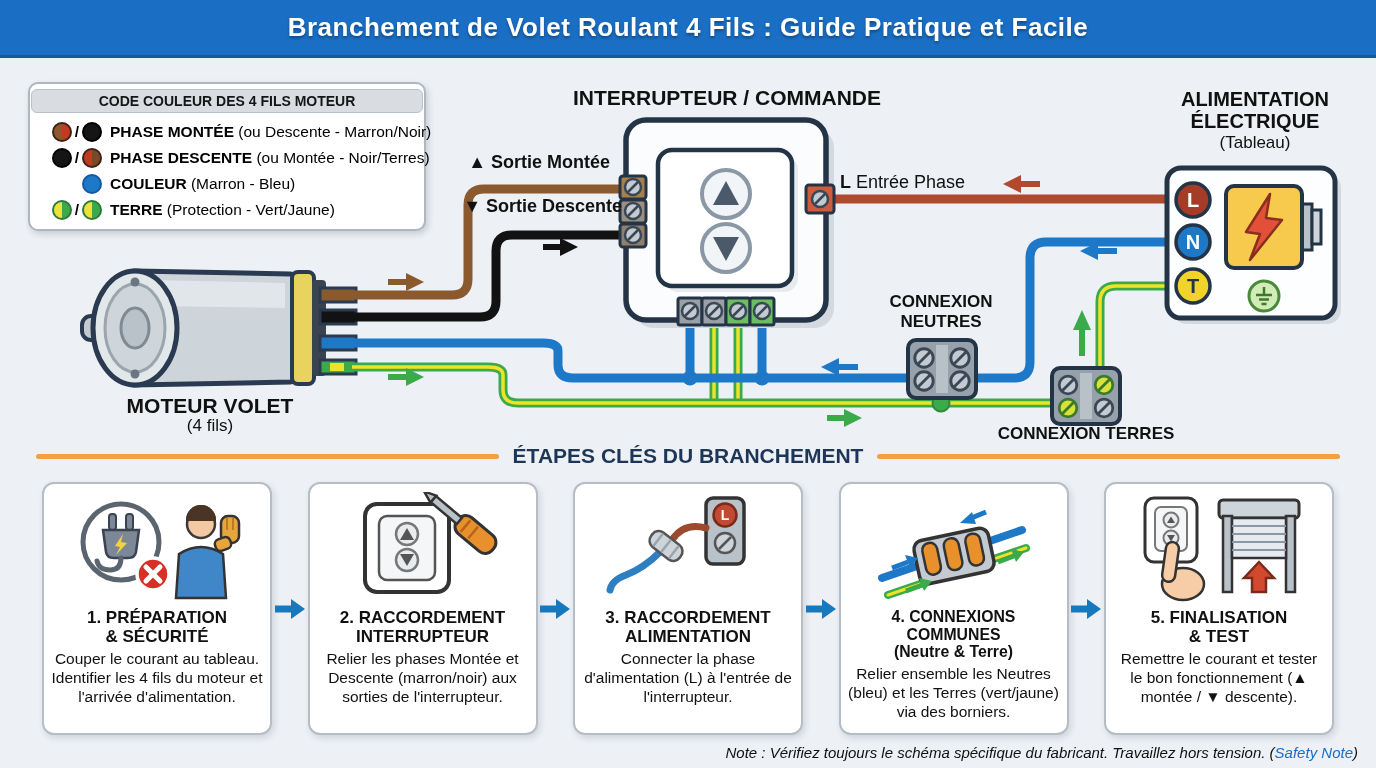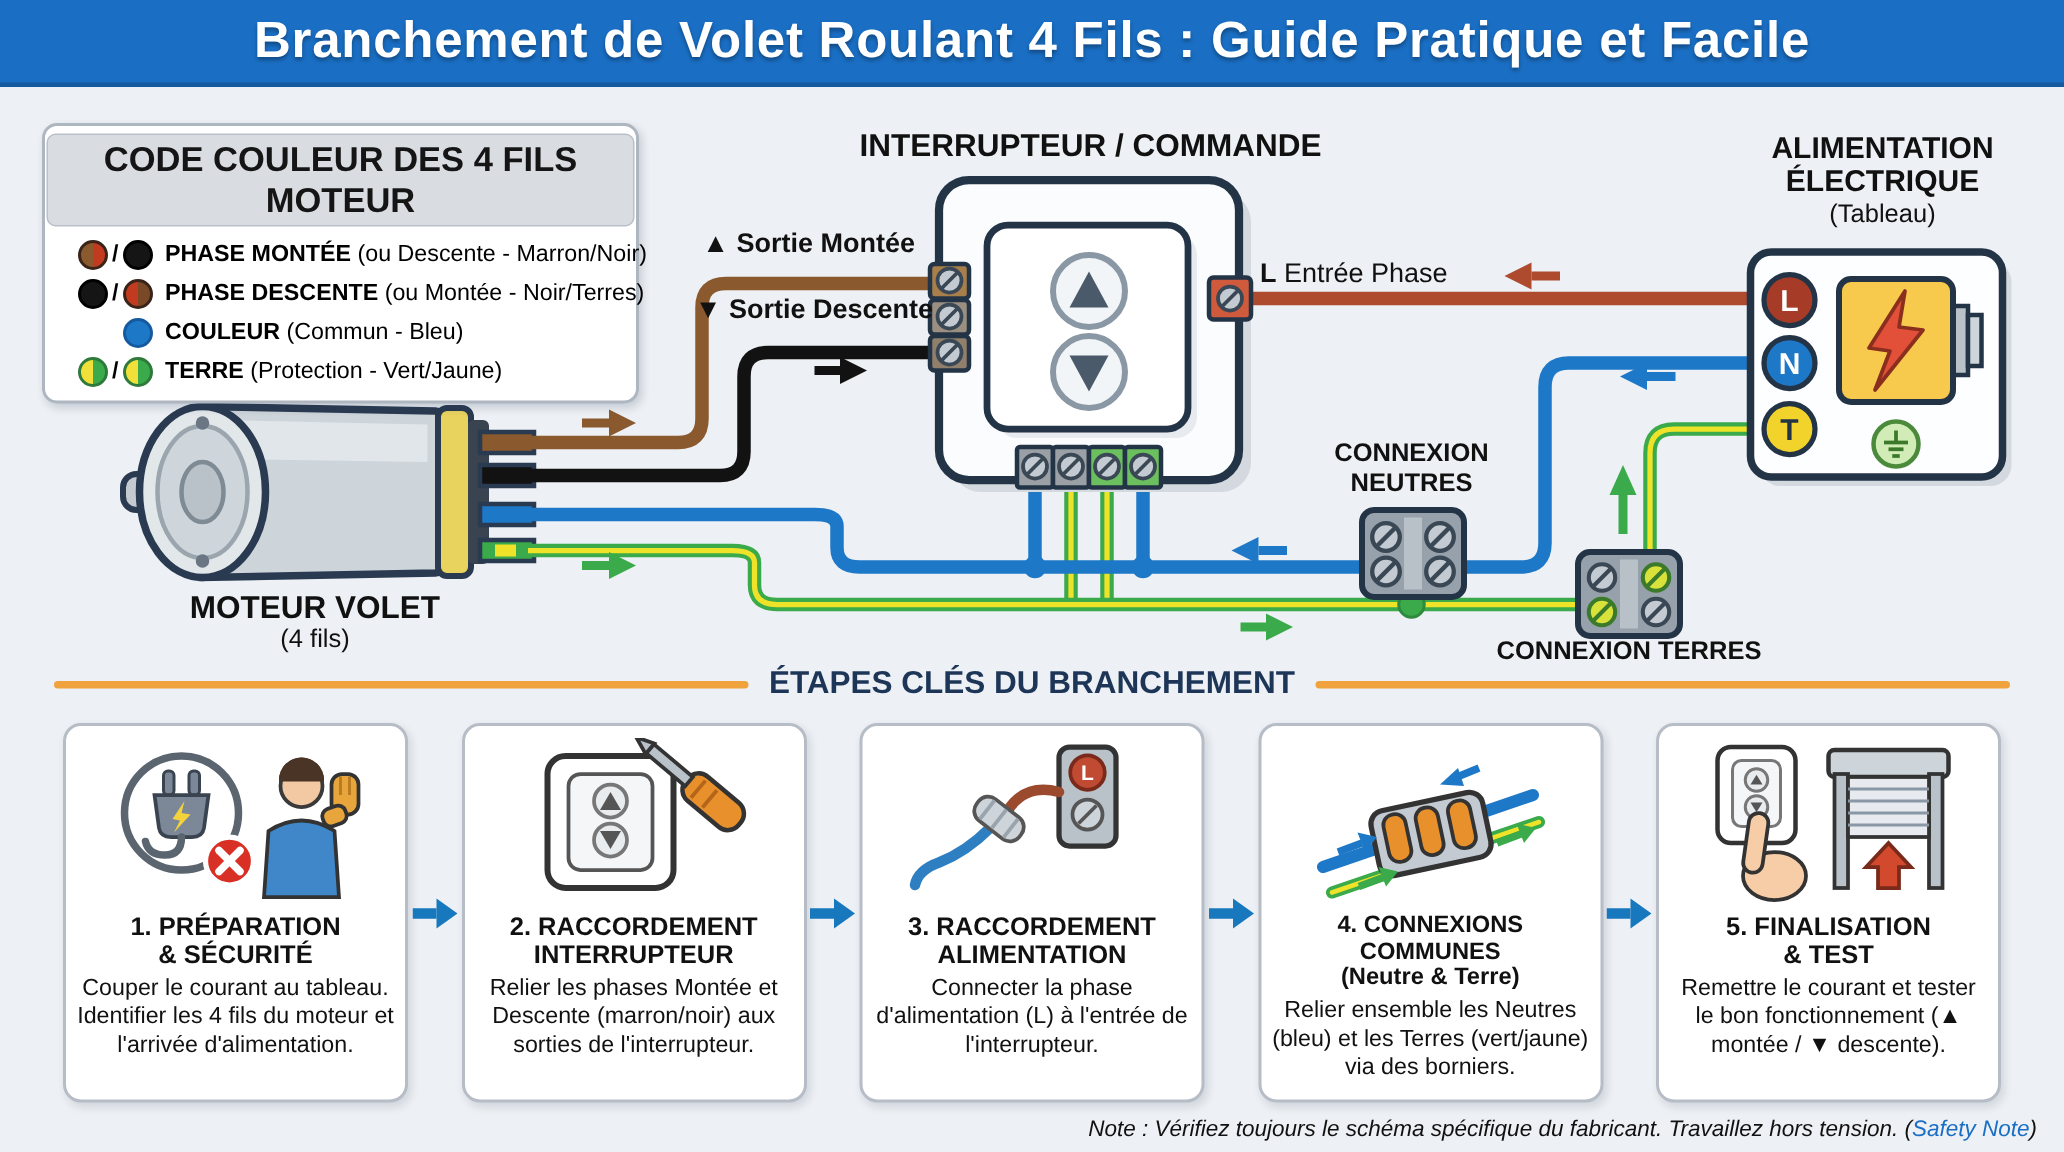--- a/index.html
+++ b/index.html
@@ -1,41 +1,41 @@
 <!DOCTYPE html>
 <html><head>
 <meta charset="utf-8">
 <style>
   html,body{margin:0;padding:0;}
   body{width:1376px;height:768px;background:#edf0f4;font-family:"Liberation Sans",sans-serif;overflow:hidden;}
   .page{position:relative;width:1376px;height:768px;}
 
   
   .titlebar{position:absolute;top:0;left:0;width:1376px;height:58px;background:#1a6fc5;border-bottom:3px solid #15599e;box-sizing:border-box;}
-  .titlebar h1{margin:0;text-align:center;font-size:34px;line-height:54px;font-weight:bold;color:#fff;text-shadow:0 2px 3px rgba(0,0,0,.35);letter-spacing:.5px;}
+  .titlebar h1{margin:0;text-align:center;font-size:26px;line-height:54px;font-weight:bold;color:#fff;text-shadow:0 2px 3px rgba(0,0,0,.35);letter-spacing:.5px;}
 
   
   .diagram{position:absolute;top:58px;left:0;width:1376px;height:412px;}
   .wires{position:absolute;left:0;top:0;}
   .dlabel{position:absolute;color:#111;}
   .lbl-interrupteur{left:520px;top:28px;width:414px;text-align:center;font-size:21px;font-weight:bold;}
   .lbl-alim{left:1152px;top:30px;width:206px;text-align:center;font-weight:bold;font-size:20px;line-height:1.12;}
   .lbl-alim .sub{font-weight:normal;font-size:17px;}
   .lbl-up{left:428px;top:94px;width:182px;text-align:right;font-size:18px;font-weight:bold;}
   .lbl-down{left:428px;top:138px;width:194px;text-align:right;font-size:18px;font-weight:bold;}
   .lbl-phase{left:840px;top:114px;font-size:18px;}
   .lbl-phase b{font-weight:bold;}
   .lbl-neutres{left:854px;top:234px;width:174px;text-align:center;font-weight:bold;font-size:17px;line-height:1.18;}
   .lbl-terres{left:975px;top:366px;width:222px;text-align:center;font-weight:bold;font-size:17px;}
   .lbl-moteur{left:100px;top:336px;width:220px;text-align:center;font-weight:bold;font-size:21px;line-height:1.1;}
   .lbl-moteur .sub{font-weight:normal;font-size:17px;}
 
   
   .legend{position:absolute;left:28px;top:24px;width:398px;background:#fff;border:2px solid #aeb6bf;border-radius:10px;box-shadow:2px 3px 6px rgba(40,60,90,.2);box-sizing:border-box;padding-bottom:6px;}
-  .legend-header{margin:5px 1px 3px;background:#d9dce1;border:1.5px solid #b9c0c8;border-radius:6px;text-align:center;font-weight:bold;font-size:23px;padding:3px 0;color:#151515;}
+  .legend-header{margin:5px 1px 3px;background:#d9dce1;border:1.5px solid #b9c0c8;border-radius:6px;text-align:center;font-weight:bold;font-size:14px;padding:3px 0;color:#151515;}
   .legend-rows{padding:3px 10px 0 8px;}
   .legend-row{display:flex;align-items:center;height:26px;font-size:15.5px;white-space:nowrap;}
   .legend-icons{width:64px;display:flex;justify-content:flex-end;align-items:center;gap:3px;margin-right:8px;font-weight:bold;flex:none;}
   .dot{width:20px;height:20px;border-radius:50%;box-sizing:border-box;border:2.5px solid #3a241a;flex:none;}
   .dot.brown-red{background:linear-gradient(90deg,#8a5a2e 50%,#c23a20 50%);}
   .dot.black{background:#151515;border-color:#000;}
   .dot.red-brown{background:linear-gradient(90deg,#c23a20 50%,#7a4a28 50%);}
   .dot.blue{background:#1e78c8;border-color:#15599e;}
   .dot.gy{background:linear-gradient(90deg,#f2e03a 50%,#3aaa4a 50%);border-color:#2e7a3a;}
 
@@ -235,21 +235,21 @@
               <span class="dot black"></span>
               <span>/</span>
               <span class="dot red-brown"></span>
             </span>
           <span><b>PHASE DESCENTE</b> <span>(ou Montée - Noir/Terres)</span></span>
         </div>
         <div class="legend-row">
           <span class="legend-icons">
               <span class="dot blue"></span>
             </span>
-          <span><b>COULEUR</b> <span>(Commun - Bleu)</span></span>
+          <span><b>COULEUR</b> <span>(Marron - Bleu)</span></span>
         </div>
         <div class="legend-row">
           <span class="legend-icons">
               <span class="dot gy"></span>
               <span>/</span>
               <span class="dot gy"></span>
             </span>
           <span><b>TERRE</b> <span>(Protection - Vert/Jaune)</span></span>
         </div>
       </div>

